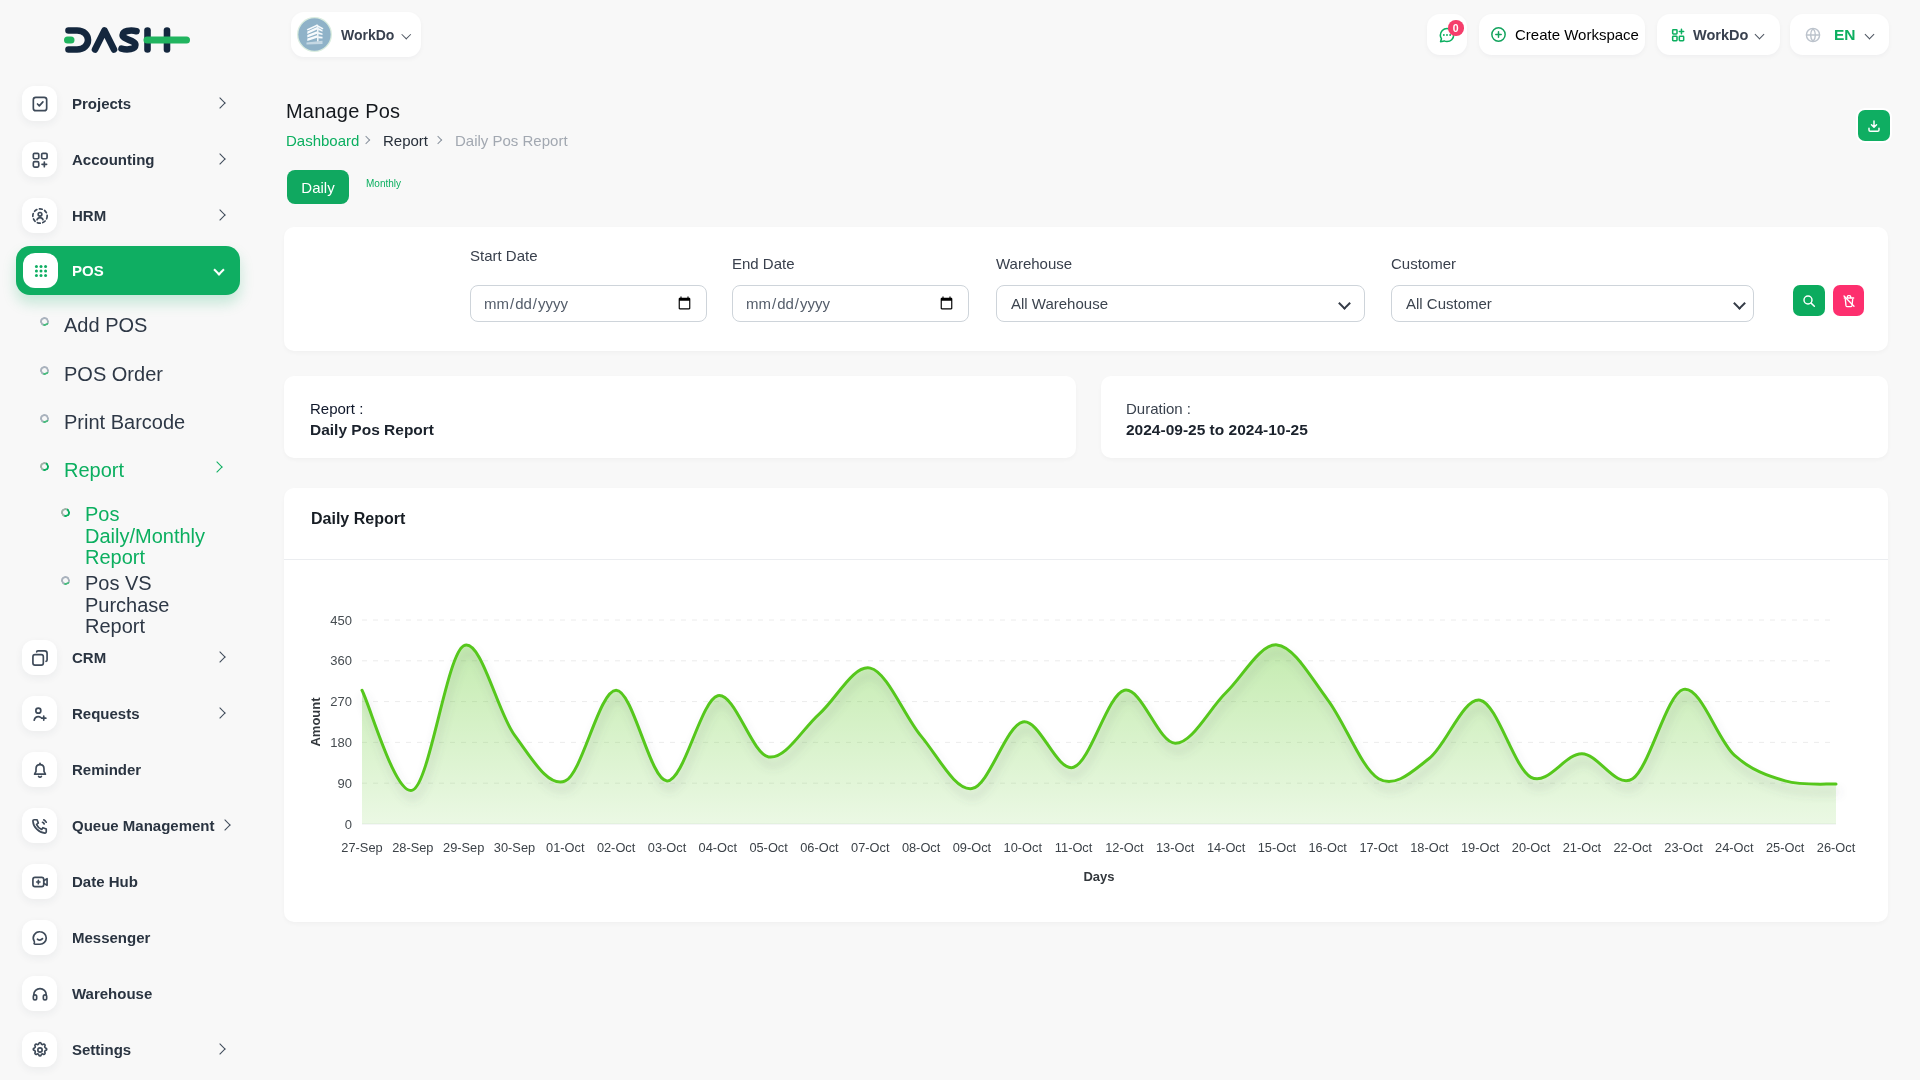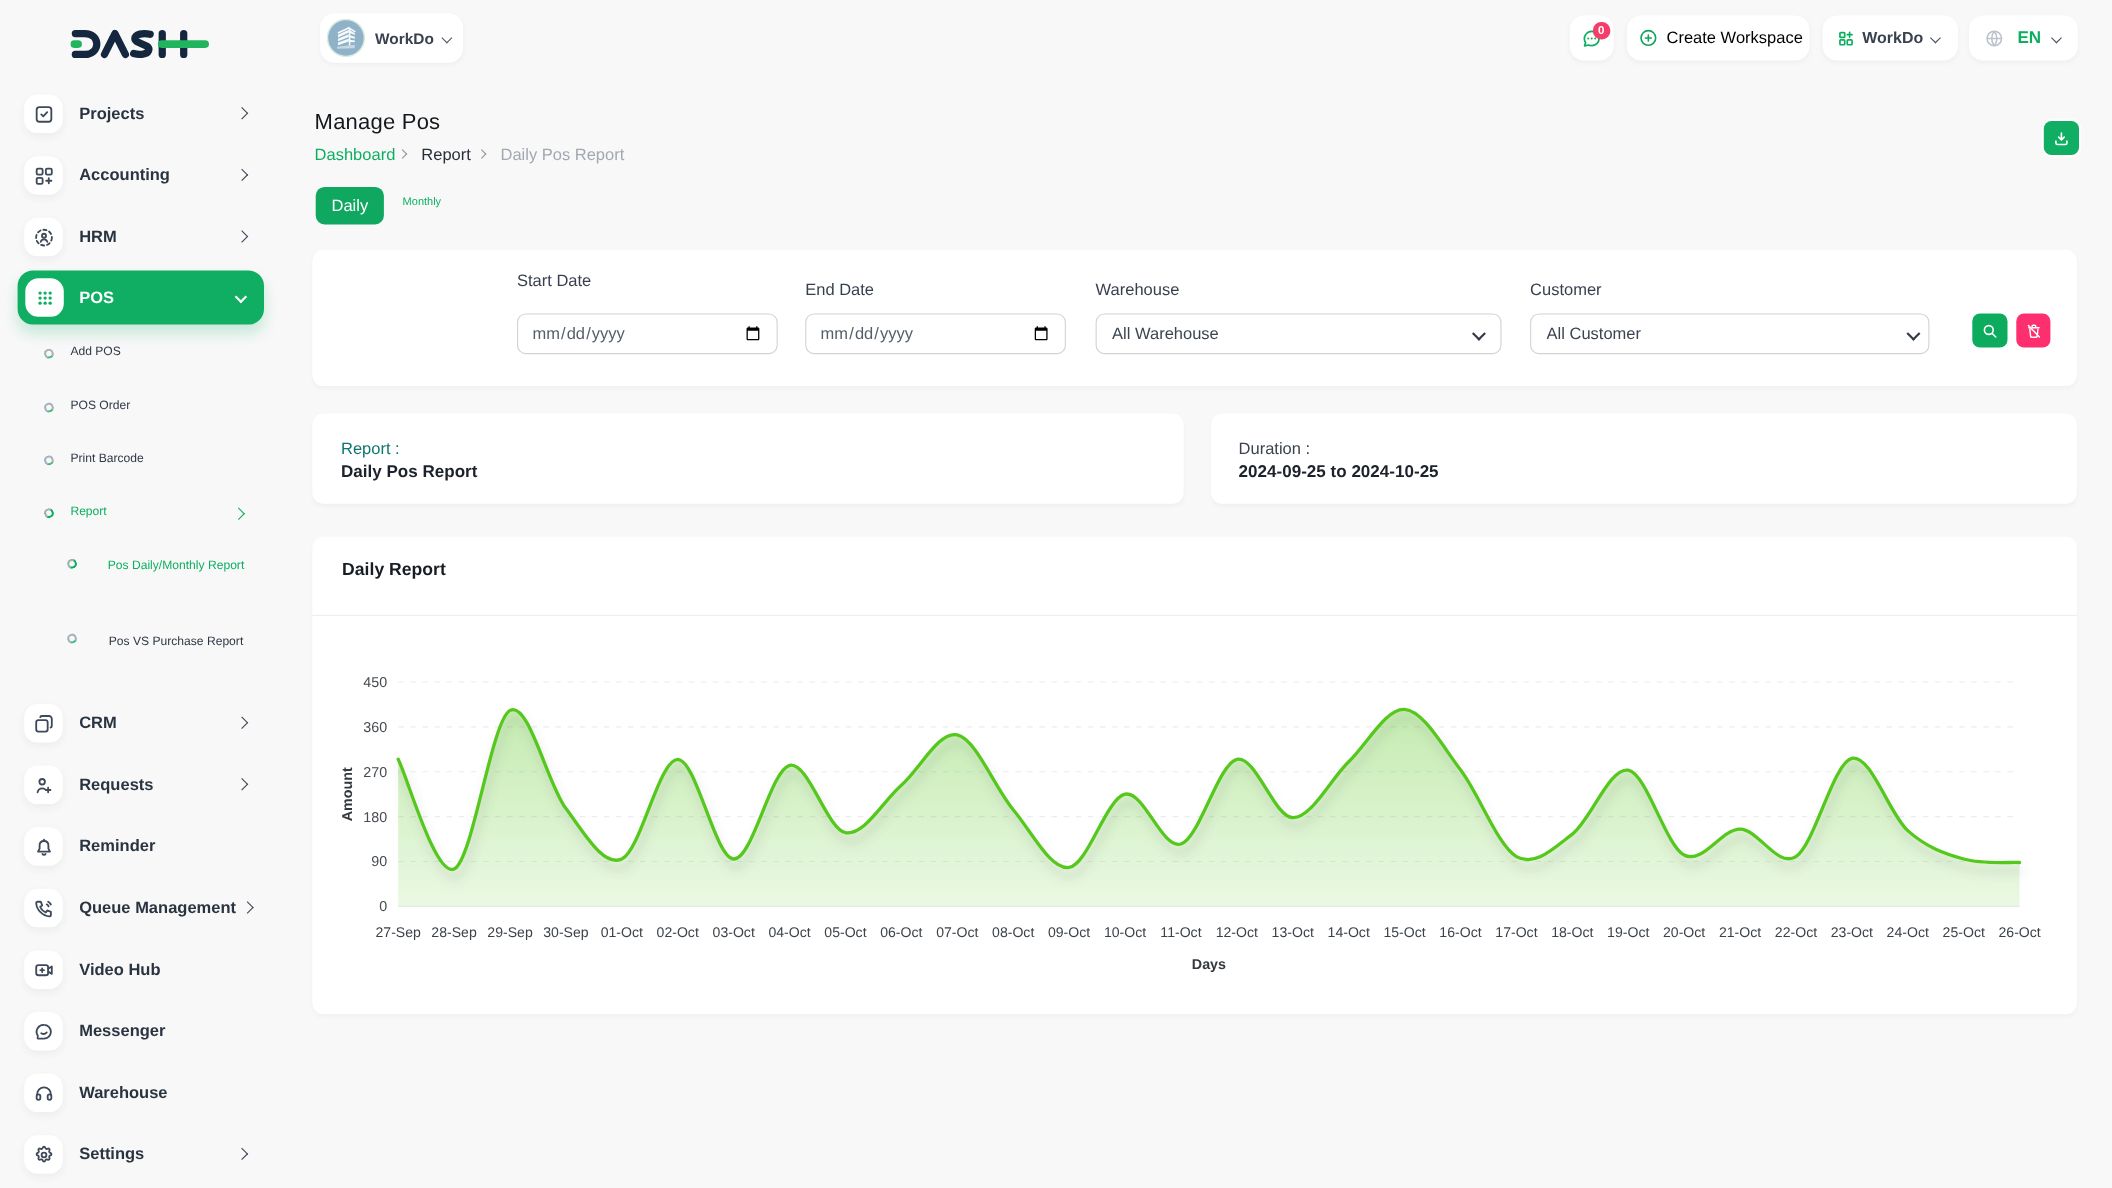--- a/index.html
+++ b/index.html
@@ -4,21 +4,21 @@
 <title>Manage Pos</title>
 <style>
 * { margin:0; padding:0; box-sizing:border-box; }
 html,body { width:1920px; height:1080px; overflow:hidden; background:#f8f8f8;
   font-family:"Liberation Sans", sans-serif; color:#1f2733; }
 .abs { position:absolute; }
 .card { position:absolute; background:#fff; border-radius:10px; box-shadow:0 2px 4px rgba(16,24,40,.03); }
 .tile { position:absolute; width:35px; height:35px; background:#fff; border-radius:12px;
   box-shadow:0 3px 8px rgba(35,46,60,.06); display:flex; align-items:center; justify-content:center; }
 .mtext { position:absolute; left:72px; font-size:15px; font-weight:bold; color:#2a3441; }
-.subtext { position:absolute; left:64px; font-size:11px; font-weight:500; color:#2e3846;text-align:center; }
+.subtext { position:absolute; left:64px; font-size:20px; font-weight:500; color:#2e3846; }
 .chev { position:absolute; width:8px; height:8px; border-right:1.8px solid #3e4a59; border-bottom:1.8px solid #3e4a59; transform:rotate(-45deg); }
 .chevd { position:absolute; width:8px; height:8px; border-right:2px solid #fff; border-bottom:2px solid #fff; transform:rotate(45deg); }
 .bullet { position:absolute; width:9px; height:9px; border-radius:50%; border:2px solid #a9b2bd; border-bottom-color:#49b97e; transform:rotate(-20deg); }
 .bullet.g { border-color:#9fb3a8; border-bottom-color:#0caf60; border-right-color:#0caf60; }
 .pill { position:absolute; background:#fff; border-radius:13px; white-space:nowrap; box-shadow:0 2px 5px rgba(16,24,40,.04);
   display:flex; align-items:center; }
 .lbl { position:absolute; font-size:15px; color:#39404d; font-weight:500; }
 .inp { position:absolute; height:37px; border:1px solid #ced4da; border-radius:8px; background:#fff;
   font-family:"Liberation Sans",sans-serif; font-size:15px; color:#555e6b; padding:0 12px; }
 select.inp { -webkit-appearance:none; appearance:none; color:#3c444f; padding:0 14px; }
@@ -138,21 +138,21 @@
 </div>
 <div class="mtext" style="top:817px;">Queue Management</div>
 <div class="chev" style="left:221px;top:821px;"></div>
 
 <div class="tile" style="left:22px;top:864px;">
   <svg width="20" height="20" viewBox="0 0 24 24" fill="none" stroke="#3e4a59" stroke-width="2" stroke-linecap="round" stroke-linejoin="round">
       <rect x="3.5" y="6.5" width="13" height="11" rx="2.5"></rect>
       <path d="M16.5 10.5l4-2.5v8l-4-2.5M8 12h4M10 10v4"></path>
     </svg>
 </div>
-<div class="mtext" style="top:873px;">Video Hub</div>
+<div class="mtext" style="top:873px;">Date Hub</div>
 
 <div class="tile" style="left:22px;top:920px;">
   <svg width="20" height="20" viewBox="0 0 24 24" fill="none" stroke="#3e4a59" stroke-width="2" stroke-linecap="round" stroke-linejoin="round">
       <path d="M12 4.5a7.5 7.5 0 0 1 0 15H6.2c-.9 0-1.6-.9-1.1-1.7.3-.6.3-1.3-.1-2A7.5 7.5 0 0 1 12 4.5z"></path>
       <path d="M9 13.5c1.8 1.2 4.2 1.2 6-.8"></path>
     </svg>
 </div>
 <div class="mtext" style="top:929px;">Messenger</div>
 
 <div class="tile" style="left:22px;top:976px;">
@@ -270,21 +270,21 @@
 </div>
 <div class="abs" style="left:1833px;top:285px;width:31px;height:31px;background:#fd2f6e;border-radius:7px;display:flex;align-items:center;justify-content:center;">
   <svg width="16" height="16" viewBox="0 0 24 24" fill="none" stroke="#fff" stroke-width="2" stroke-linecap="round" stroke-linejoin="round">
       <path d="M5 7.5h2M10 7.5h9M9.5 7.5v-2a1.5 1.5 0 0 1 1.5-1.5h2a1.5 1.5 0 0 1 1.5 1.5v2"></path>
       <path d="M6.5 9.5l1 9.5a2 2 0 0 0 2 1.5h5a2 2 0 0 0 2-1.5l1-9.5"></path>
       <path d="M4.5 4.5l15 15.5"></path>
     </svg>
 </div>
 
 <div class="card" style="left:284px;top:376px;width:792px;height:82px;"></div>
-<div class="abs" style="left:310px;top:400px;font-size:15px;color:#0f766e;">Report :</div>
+<div class="abs" style="left:310px;top:400px;font-size:15px;color:#0f172a;">Report :</div>
 <div class="abs" style="left:310px;top:421px;font-size:15.5px;font-weight:bold;color:#1b222c;">Daily Pos Report</div>
 <div class="card" style="left:1101px;top:376px;width:787px;height:82px;"></div>
 <div class="abs" style="left:1126px;top:400px;font-size:15px;color:#3a424e;">Duration :</div>
 <div class="abs" style="left:1126px;top:421px;font-size:15.5px;font-weight:bold;color:#1b222c;">2024-09-25 to 2024-10-25</div>
 
 <div class="card" style="left:284px;top:488px;width:1604px;height:434px;"></div>
 <div class="abs" style="left:311px;top:510px;font-size:16px;font-weight:bold;color:#171d24;">Daily Report</div>
 <div class="abs" style="left:284px;top:559px;width:1604px;height:1px;background:#ebedf0;"></div>
 <svg class="abs" style="left:284px;top:488px;" width="1604" height="434" viewBox="0 0 1604 434">
   <defs>

